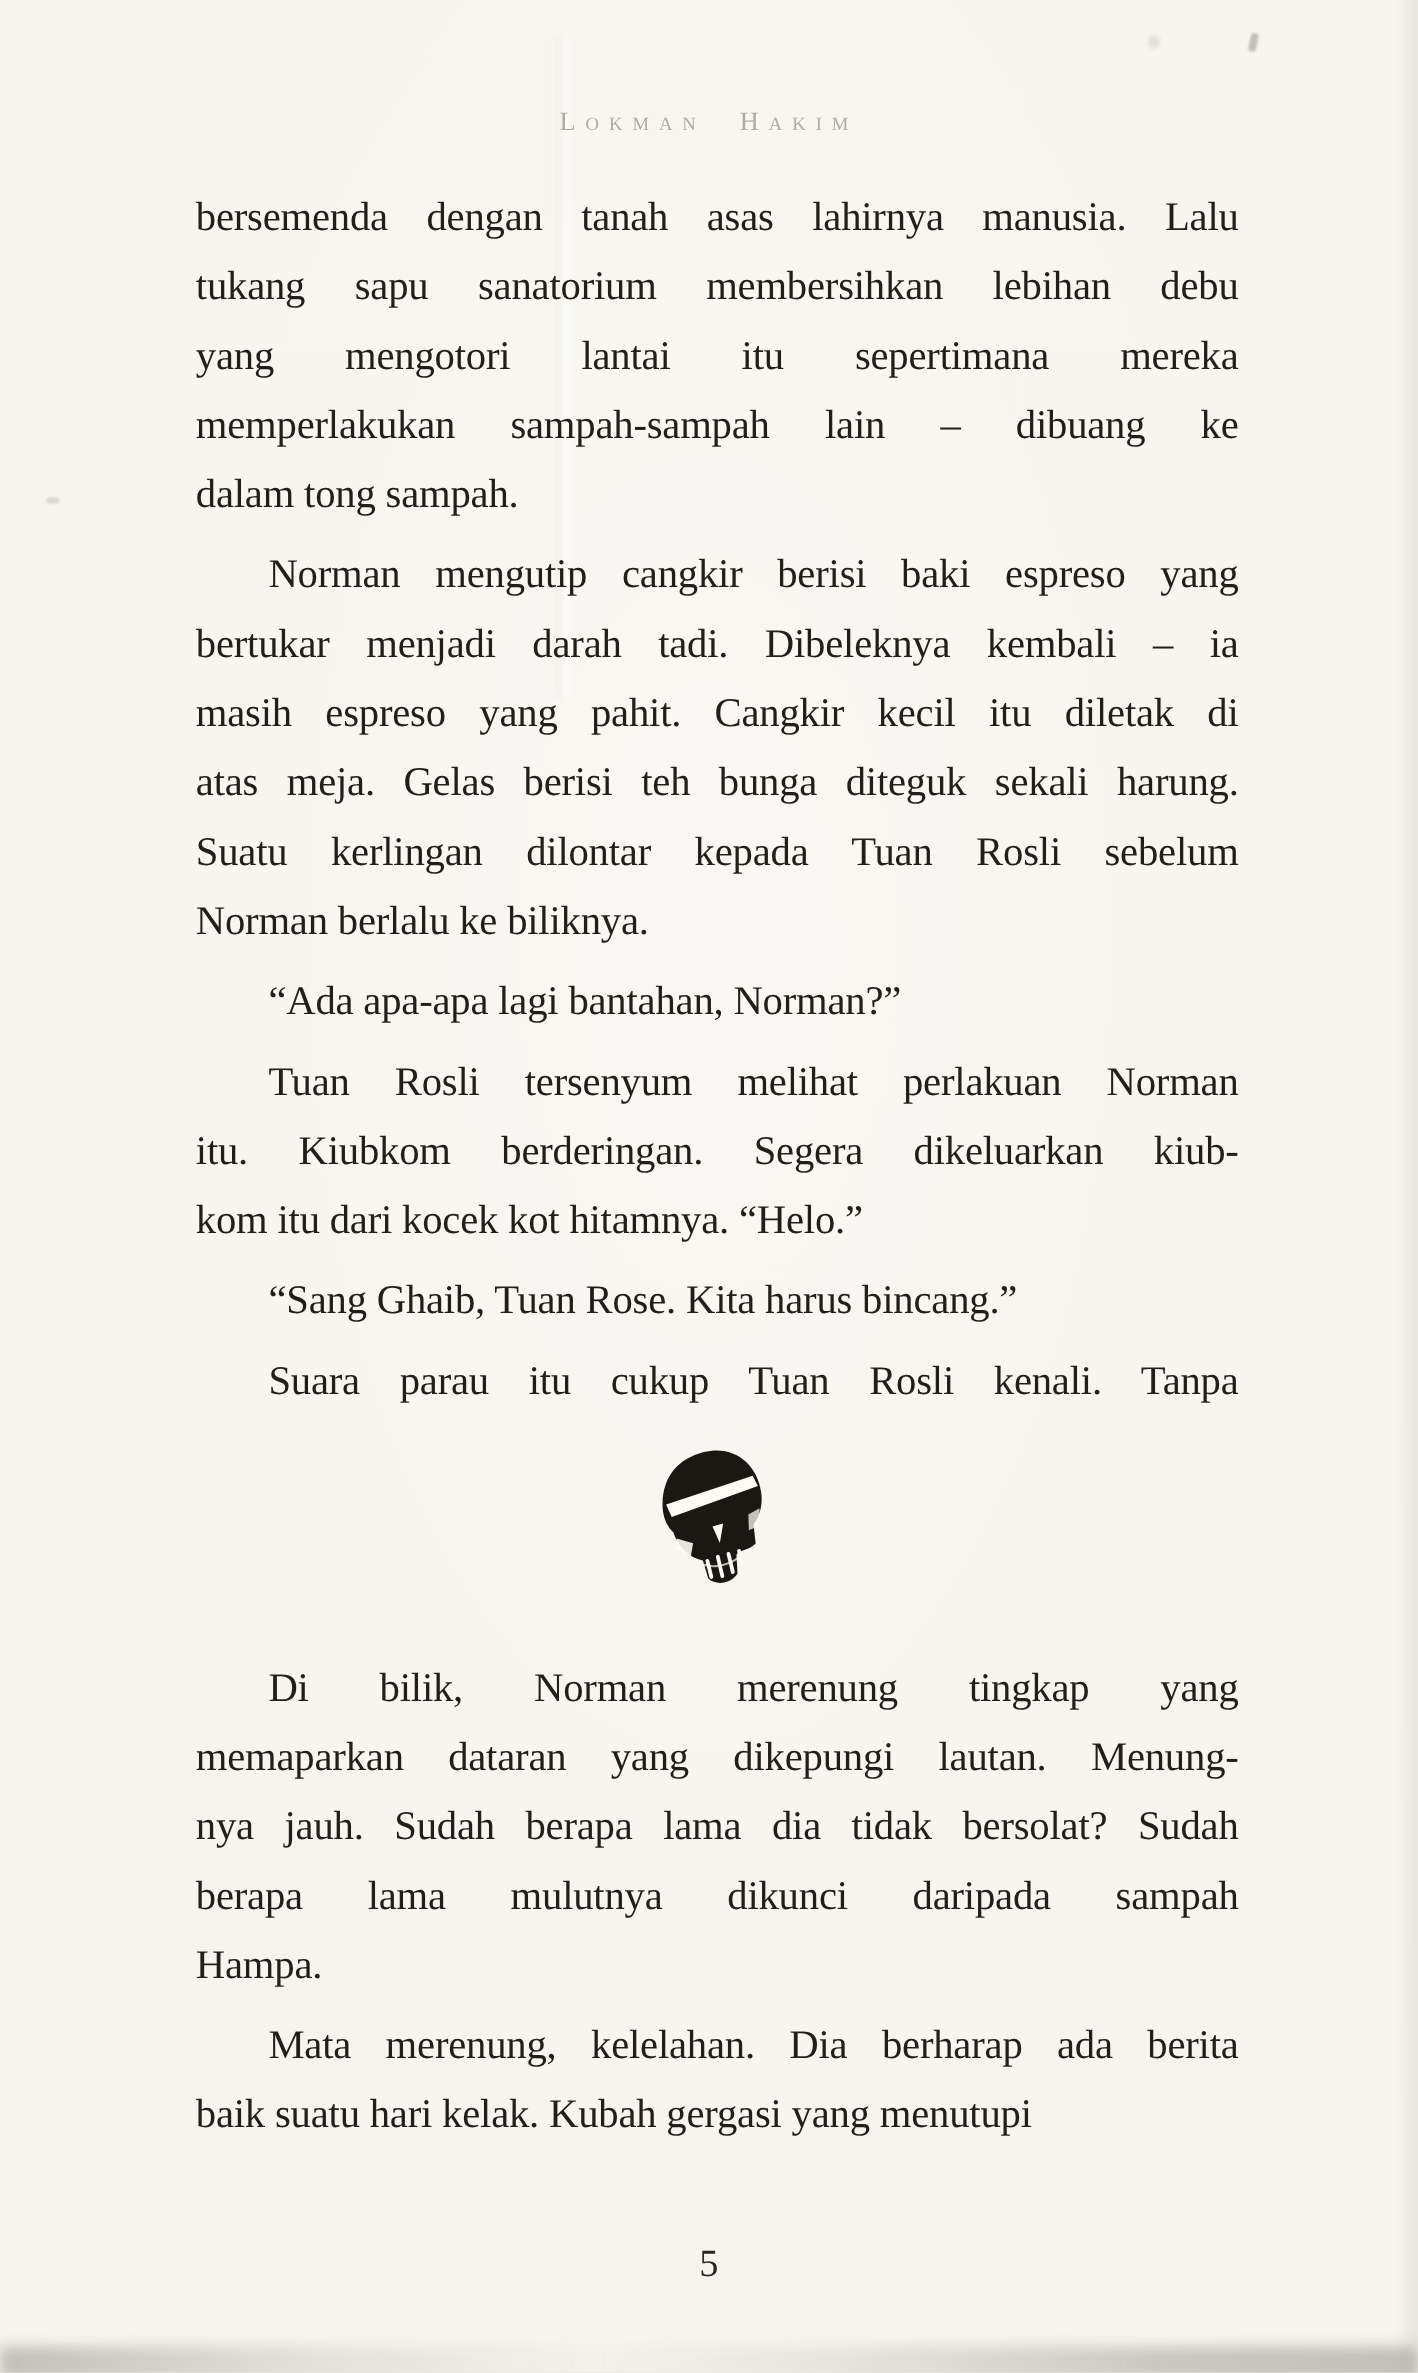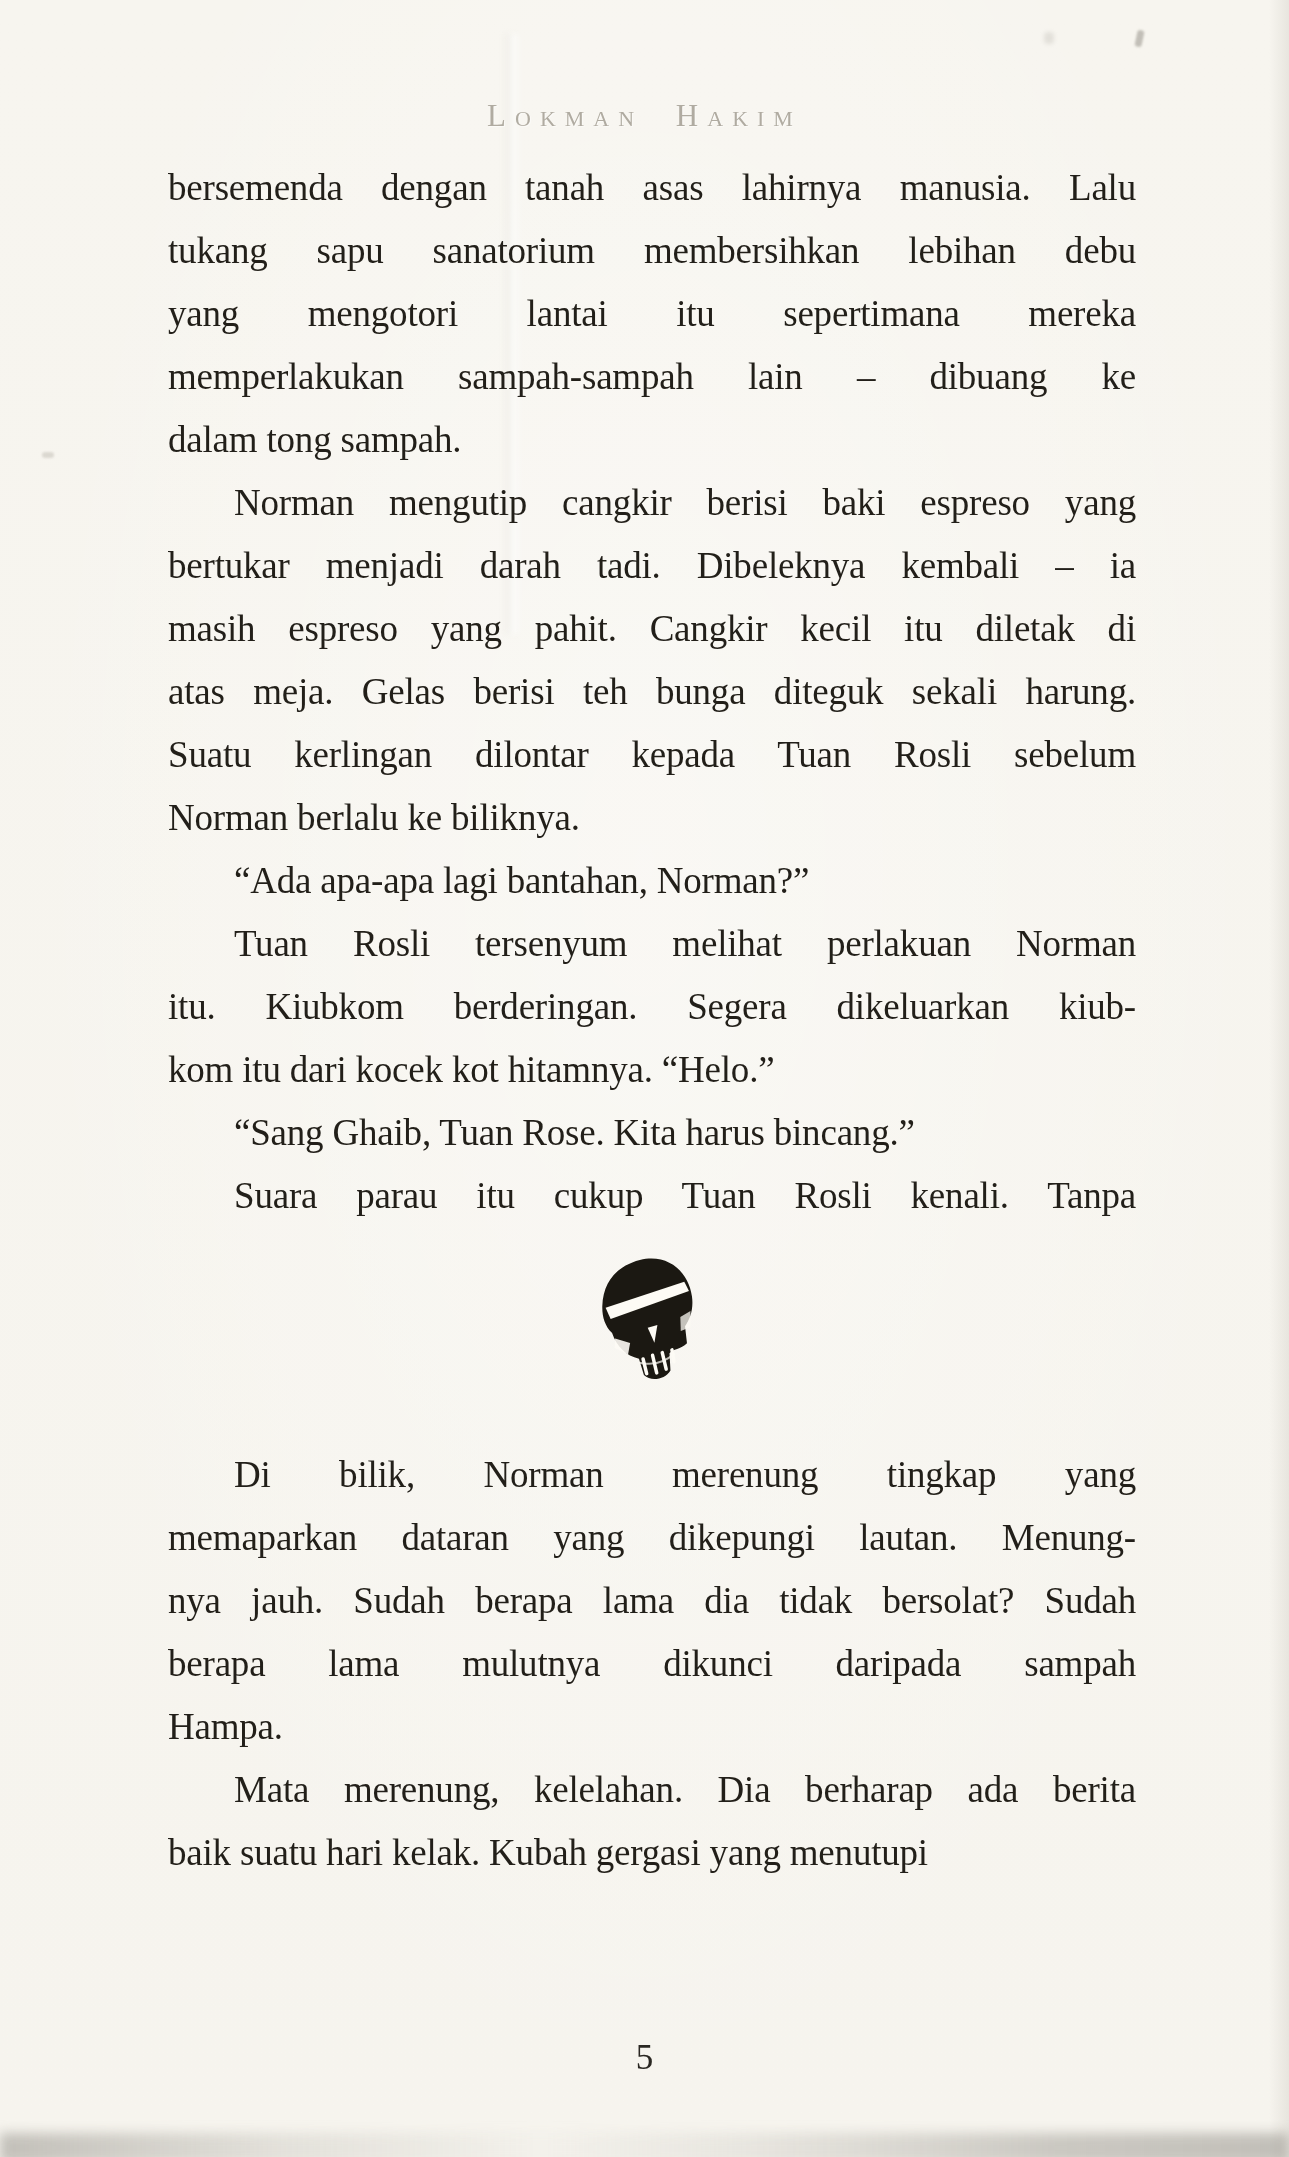--- a/index.html
+++ b/index.html
@@ -16,40 +16,40 @@
     color: #221f19;
   }
 
   
   .running-header {
     position: absolute;
     top: 98px;
     left: 0; right: 0;
     text-align: center;
     font-variant: small-caps;
-    font-size: 31px;
+    font-size: 24px;
     letter-spacing: 9px;
     word-spacing: 16px;
     color: #a49f94;
     opacity: 0.85;
     filter: blur(0.5px);
     text-shadow: 1px 1px 0 rgba(255,255,255,0.6);
   }
 
   
   .page-body {
     position: absolute;
     top: 156px;
     left: 168px;
     width: 968px;
     font-size: 37px;
     line-height: 63px;
     letter-spacing: -0.2px;
   }
-  .para { margin: 0; }
+  .para { margin: 10px; }
   .line {
     text-align: justify;
     text-align-last: justify;
     white-space: normal;
     height: 63px;
     overflow: hidden;
   }
   .line.last { text-align-last: left; }
   .line.indent { text-indent: 66px; }
 

